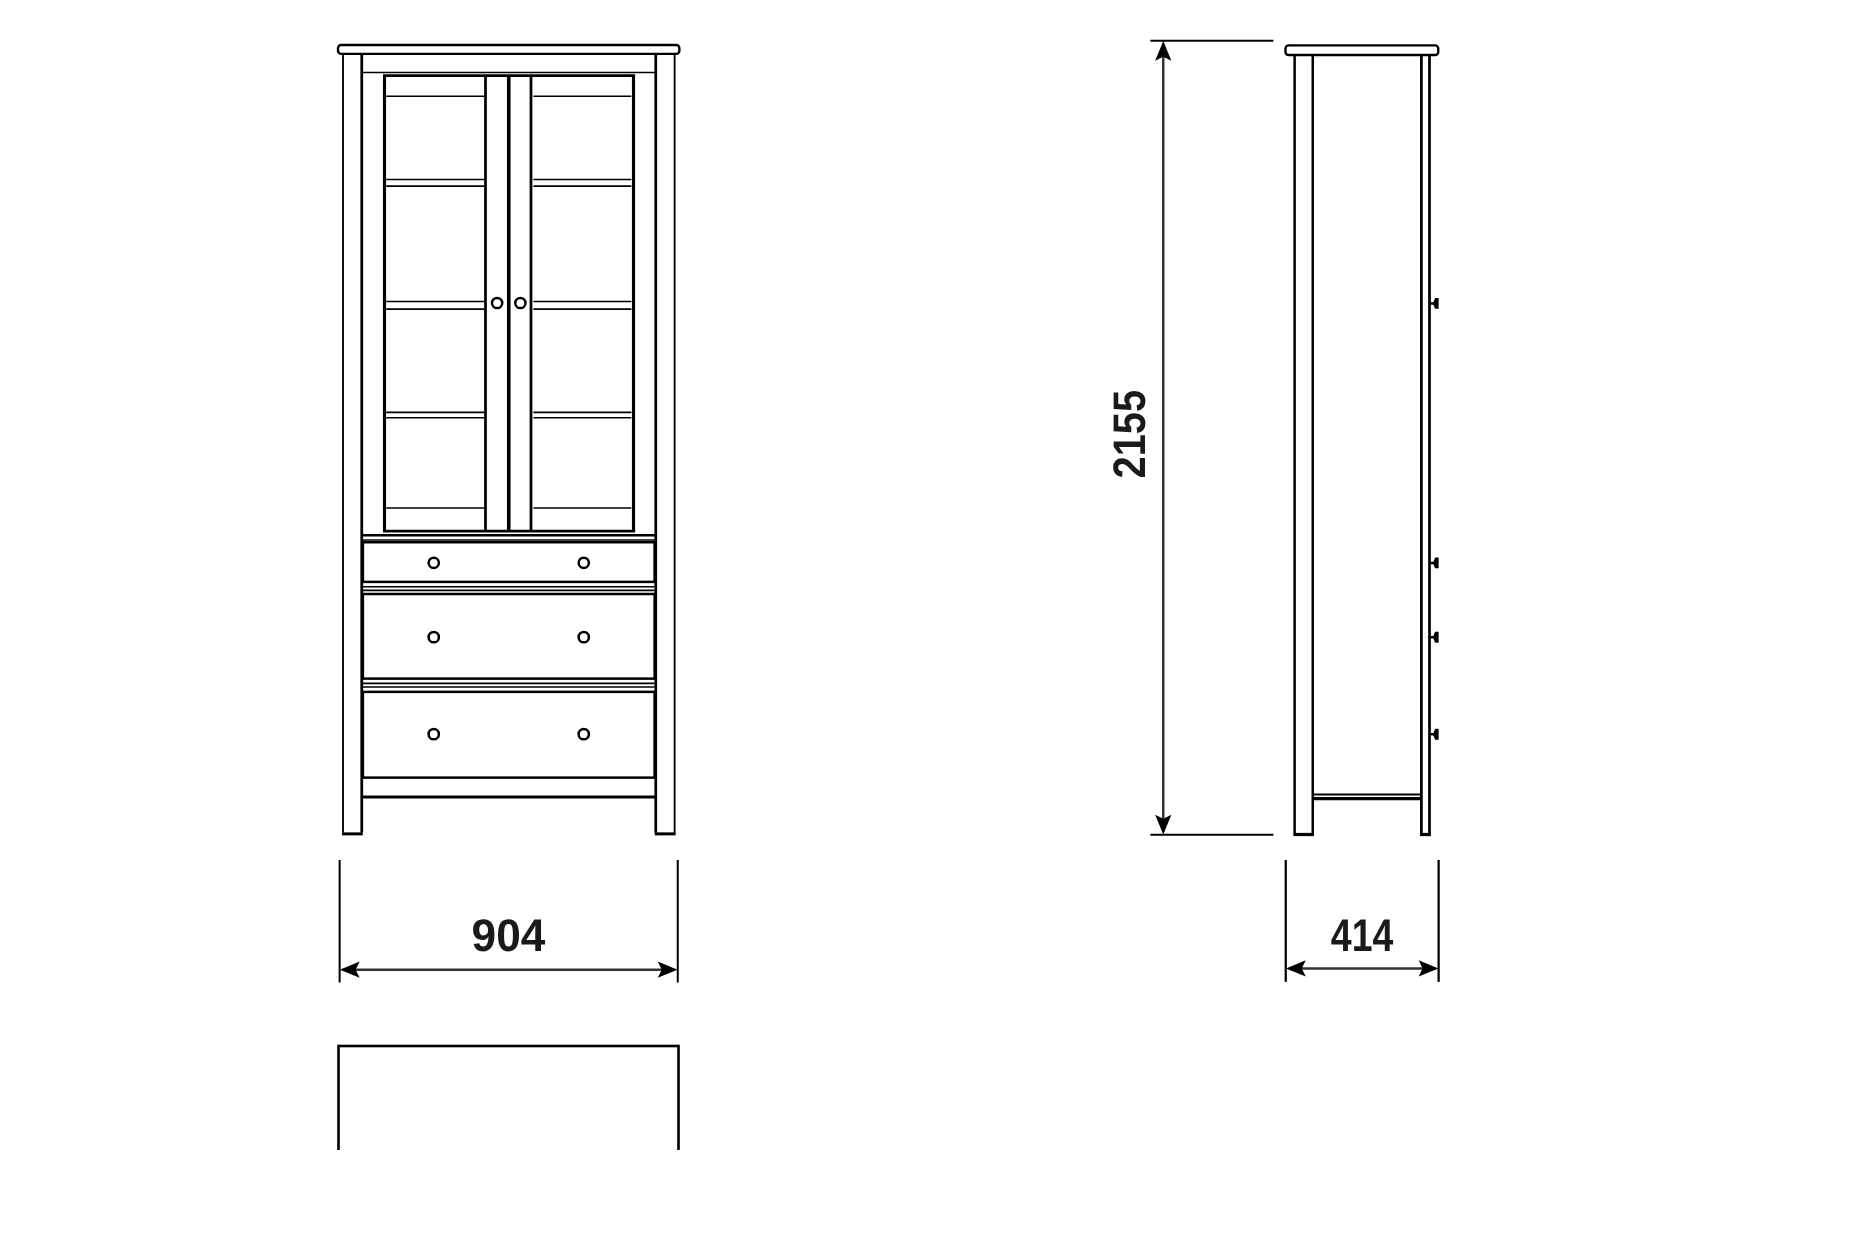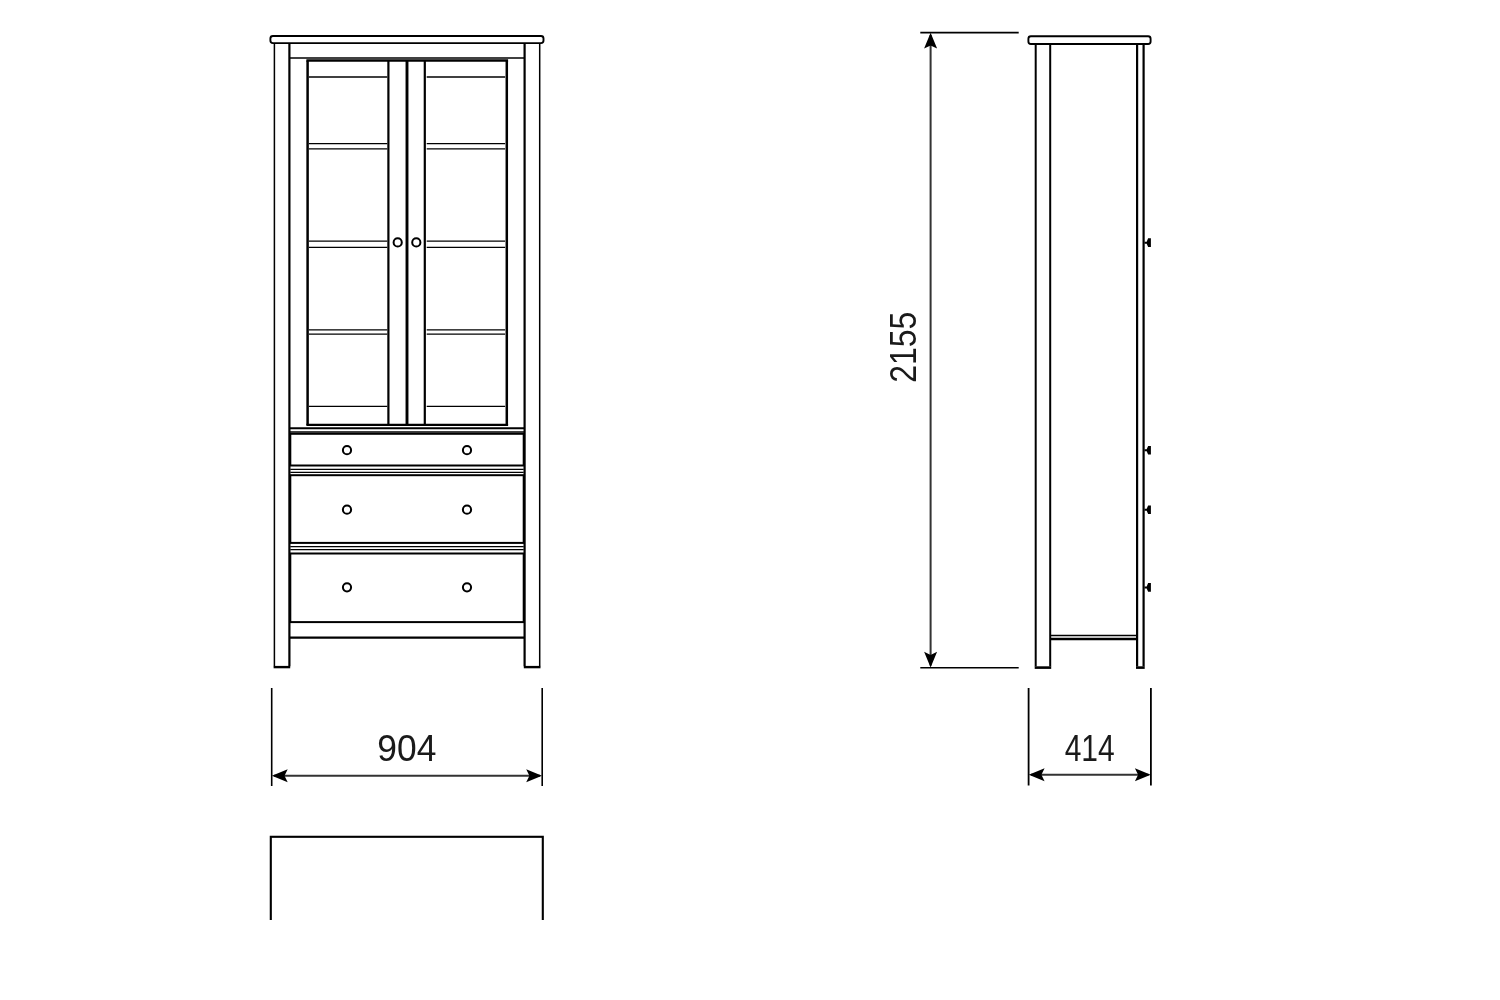--- a/index.html
+++ b/index.html
@@ -1,16 +1,16 @@
 <!DOCTYPE html>
 <html><head>
 <meta charset="utf-8">
 <style>
   html,body{margin:0;padding:0;background:#ffffff;}
-  .page{width:1500px;height:920px;position:relative;background:#ffffff;overflow:hidden;}
+  .page{width:1500px;height:920px;position:relative;background:#ffffff;overflow:hidden;font-weight:bold;}
   text{font-family:"Liberation Sans",sans-serif;fill:#1a1a1a;}
 </style>
 </head>
 <body>
 <div class="page">
 <svg width="1500" height="1000" viewBox="0 0 1500 1000" xmlns="http://www.w3.org/2000/svg">
   <rect x="0" y="0" width="1500" height="1000" fill="#ffffff"></rect>
 
   <g stroke="#000" fill="none">
 

